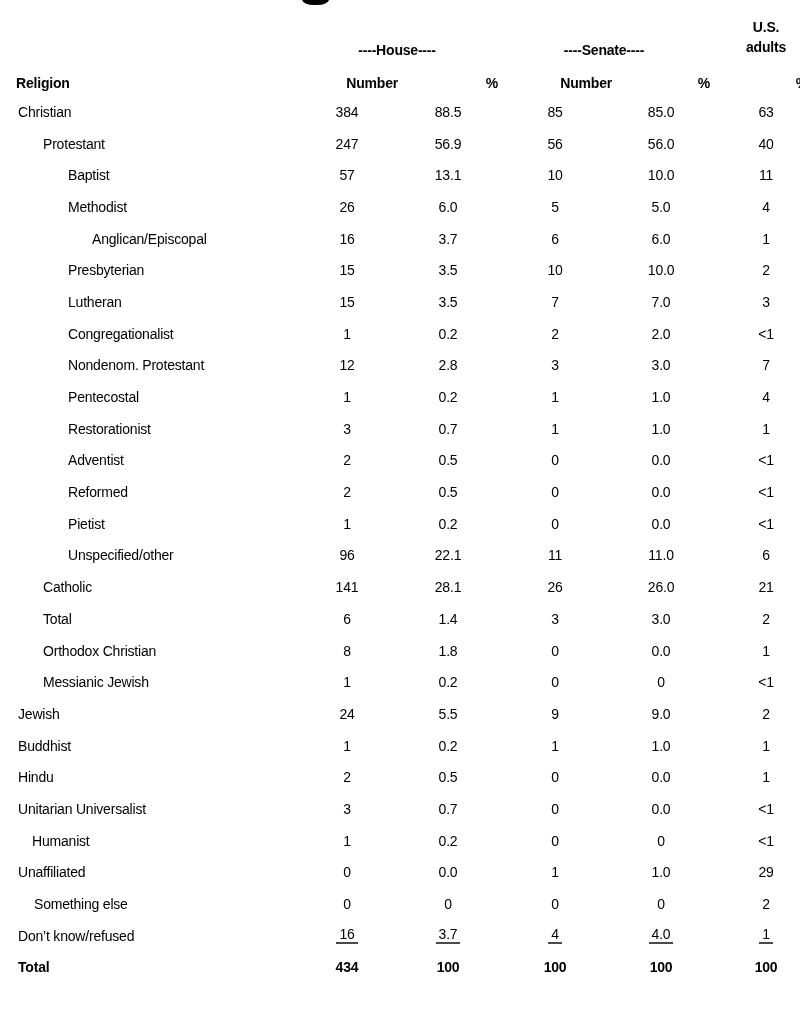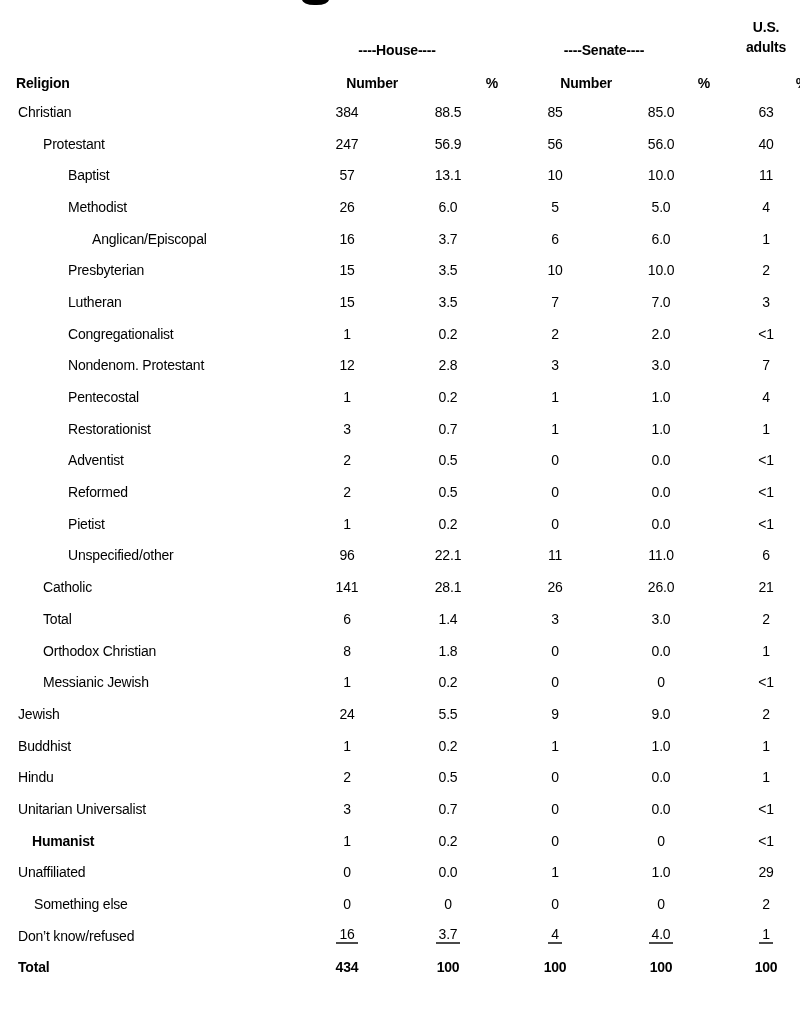--- a/index.html
+++ b/index.html
@@ -263,21 +263,21 @@
         </tr>
         <tr>
           <td class="lbl" style="padding-left: 10px;">Unitarian Universalist</td>
           <td class="num">3</td>
           <td class="num">0.7</td>
           <td class="num">0</td>
           <td class="num">0.0</td>
           <td class="num us-col">&lt;1</td>
         </tr>
         <tr>
-          <td class="lbl" style="padding-left: 24px; font-weight: bold;">Humanist</td>
+          <td class="lbl" style="padding-left: 24px;">Humanist</td>
           <td class="num">1</td>
           <td class="num">0.2</td>
           <td class="num">0</td>
           <td class="num">0</td>
           <td class="num us-col">&lt;1</td>
         </tr>
         <tr>
           <td class="lbl" style="padding-left: 10px;">Unaffiliated</td>
           <td class="num">0</td>
           <td class="num">0.0</td>

